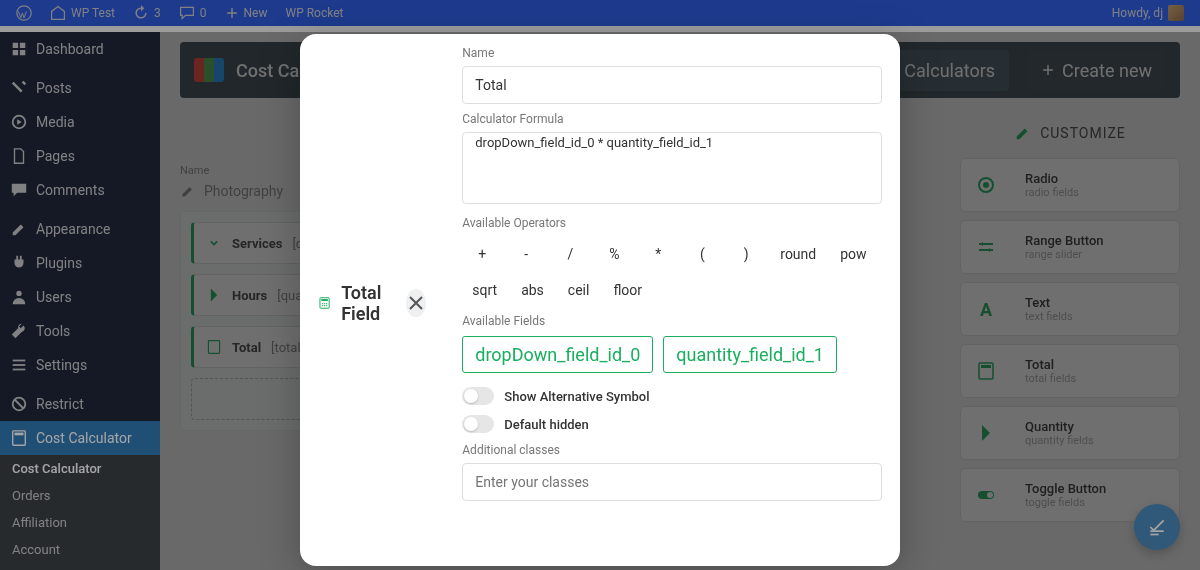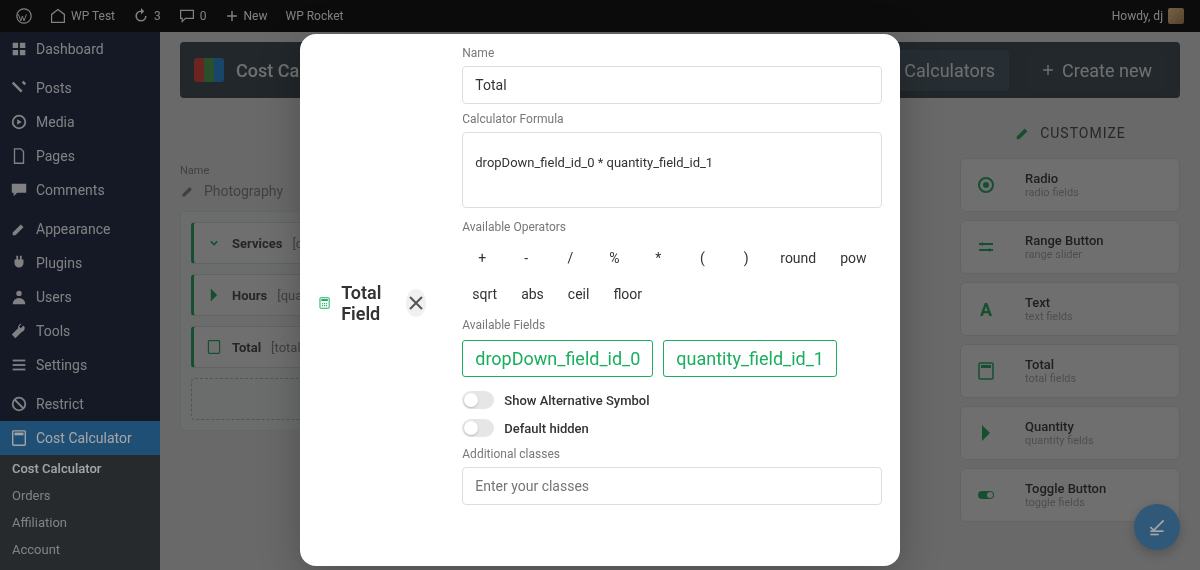--- a/index.html
+++ b/index.html
@@ -1,19 +1,19 @@
 <!DOCTYPE html>
 <html><head>
 <meta charset="utf-8">
 <style>
 * { margin: 0; padding: 0; box-sizing: border-box; font-family: -apple-system, BlinkMacSystemFont, "Segoe UI", Roboto, sans-serif; }
 body { width: 1200px; height: 570px; overflow: hidden; background: #f1f1f1; position: relative; }
 
 
-.adminbar { height: 32px; background: #000000; color: #c3c4c7; display: flex; align-items: center; font-size: 12px; justify-content: space-between; padding: 0 8px; }
+.adminbar { height: 26px; background: #1d4ed8; color: #c3c4c7; display: flex; align-items: center; font-size: 12px; justify-content: space-between; padding: 0 8px; }
 .adminbar-left, .adminbar-right { display: flex; align-items: center; gap: 2px; }
 .adminbar-item { display: flex; align-items: center; gap: 5px; padding: 0 8px; height: 32px; cursor: pointer; }
 .adminbar-item svg { fill: #c3c4c7; }
 .ab-avatar { width: 16px; height: 16px; background: linear-gradient(135deg,#b38e5d,#7d5a3a); border-radius: 2px; }
 
 
 .sidebar { position: absolute; left: 0; top: 32px; bottom: 0; width: 160px; background: #0f172a; color: #c3c4c7; font-size: 14px; }
 .menu-item { display: flex; align-items: center; gap: 8px; padding: 8px 10px; cursor: pointer; color: #c3c4c7; }
 .menu-item.active { background: #2271b1; color: #fff; }
 .menu-item.active::after { content: ""; position: absolute; right: -8px; border: 8px solid transparent; border-right-color: #f0f0f1; }
@@ -60,21 +60,21 @@
 .modal { width: 600px; background: #fff; border-radius: 16px; box-shadow: 0 10px 40px rgba(0,0,0,.25); overflow: hidden; display: flex; flex-direction: row; max-height: 532px; }
 .modal-head { display: flex; align-items: center; padding: 16px 18px 10px; gap: 10px; }
 .modal-head svg { width: 20px; height: 20px; fill: #1aae5f; }
 .modal-head h2 { font-size: 18px; font-weight: 600; color: #333; }
 .modal-close { margin-left: auto; width: 28px; height: 28px; border-radius: 50%; background: #eef0f2; display: flex; align-items: center; justify-content: center; cursor: pointer; color: #666; }
 .modal-body { padding: 4px 18px 18px; overflow-y: auto; }
 .modal-body::-webkit-scrollbar { width: 6px; }
 .modal-body::-webkit-scrollbar-thumb { background: #ccc; border-radius: 3px; }
 .m-label { font-size: 12px; color: #777; margin: 8px 0 6px; }
 .m-input { width: 100%; border: 1px solid #ddd; border-radius: 4px; padding: 10px 12px; font-size: 14px; color: #333; }
-.m-textarea { width: 100%; border: 1px solid #ddd; border-radius: 4px; padding: 22px 12px; font-size: 13px; color: #333; min-height: 72px; resize: none; font-family: inherit; }
+.m-textarea { width: 100%; border: 1px solid #ddd; border-radius: 4px; padding: 2px 12px; font-size: 13px; color: #333; min-height: 72px; resize: none; font-family: inherit; }
 .ops { display: flex; gap: 4px; flex-wrap: wrap; margin: 8px 0; }
 .op { min-width: 40px; padding: 8px 10px; text-align: center; color: #333; font-size: 14px; cursor: pointer; border-radius: 3px; }
 .fields { display: flex; gap: 10px; margin: 8px 0 14px; }
 .field-chip { border: 1px solid #1aae5f; color: #1aae5f; padding: 7px 12px; border-radius: 3px; font-size: 18px; cursor: pointer; }
 .toggle-row { display: flex; align-items: center; gap: 10px; margin: 10px 0; }
 .toggle { width: 32px; height: 18px; background: #e6e6e6; border-radius: 10px; position: relative; cursor: pointer; }
 .toggle::after { content: ""; position: absolute; left: 2px; top: 2px; width: 14px; height: 14px; background: #fff; border-radius: 50%; box-shadow: 0 1px 2px rgba(0,0,0,.2); }
 .toggle-label { font-size: 13px; color: #333; font-weight: 500; }
 
 .fab { position: absolute; right: 20px; bottom: 20px; width: 46px; height: 46px; border-radius: 50%; background: #3c7fb4; display: flex; align-items: center; justify-content: center; box-shadow: 0 4px 12px rgba(0,0,0,.25); cursor: pointer; }

